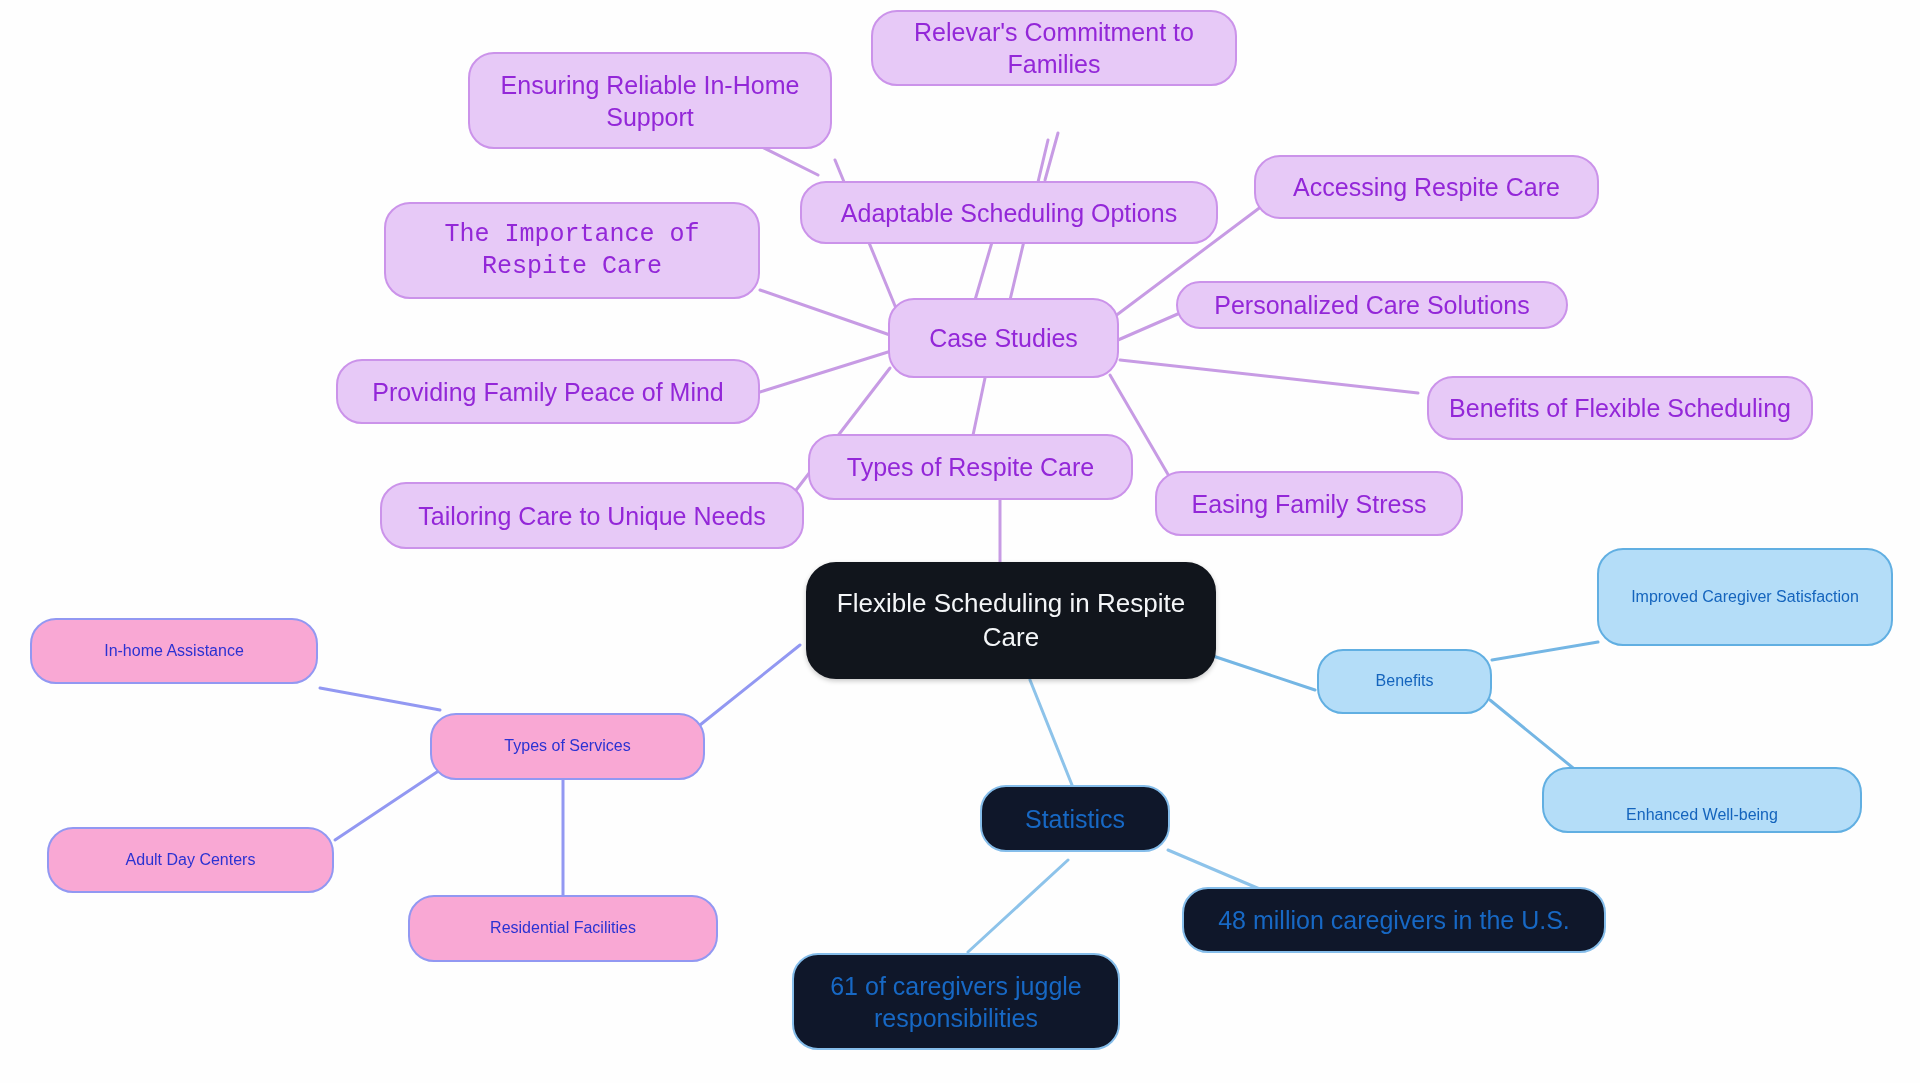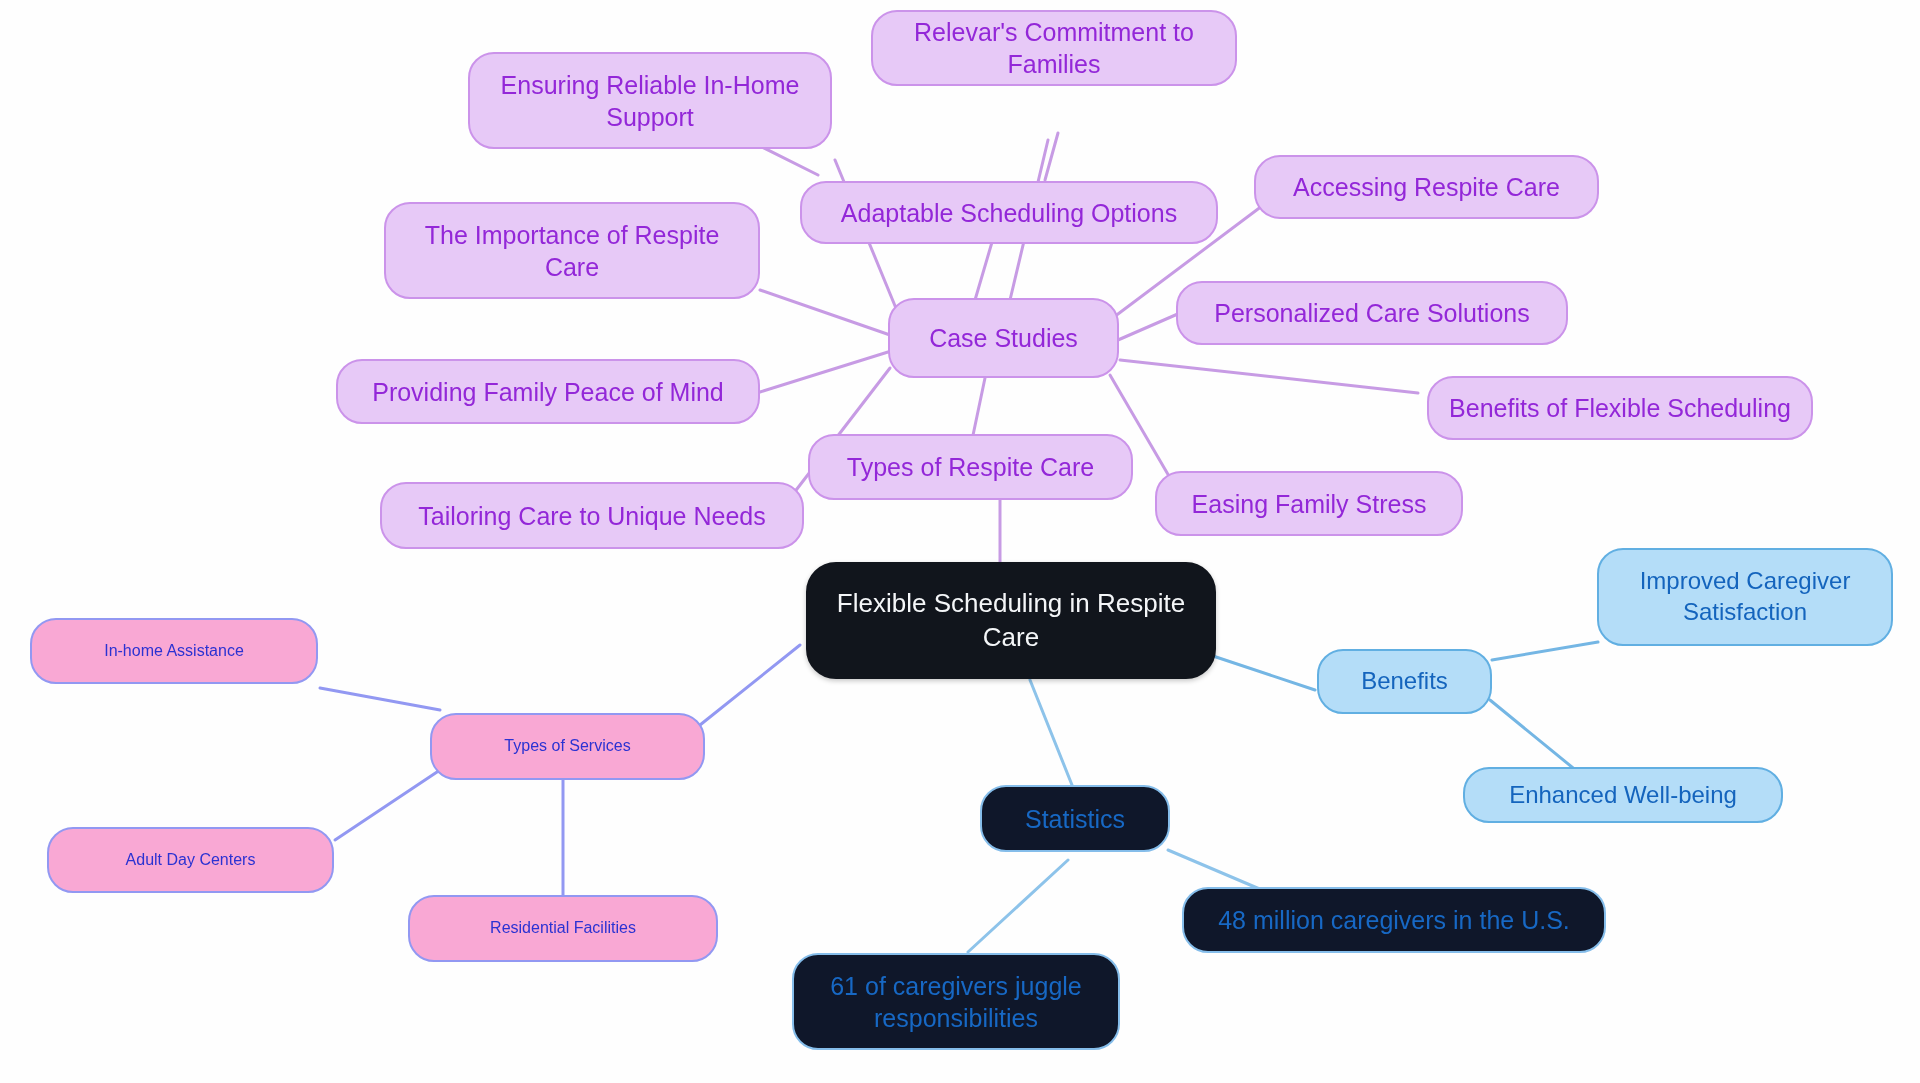--- a/index.html
+++ b/index.html
@@ -59,21 +59,21 @@
     background: #f9a8d4;
     border-color: #9298f2;
     color: #2b32d2;
     font-size: 16px;
   }
   
   .n-blue {
     background: #b4ddf8;
     border-color: #61afe2;
     color: #1464bd;
-    font-size: 24px;
+    font-size: 16px;
   }
   
   .n-blue2 {
     background: #0f172a;
     border-color: #85bdea;
     color: #1768c4;
     font-size: 25px;
     text-align: center;
   }
 </style>
@@ -125,29 +125,29 @@
   </div>
 
   <div class="node n-purple" style="left:800px; top:181px; width:418px; height:63px;">
     <span>Adaptable Scheduling Options</span>
   </div>
 
   <div class="node n-purple" style="left:1254px; top:155px; width:345px; height:64px;">
     <span>Accessing Respite Care</span>
   </div>
 
-  <div class="node n-purple" style="left:384px; top:202px; width:376px; height:97px;">
+  <div class="node n-purple" style="left:384px; top:202px; width:376px; height:97px;font-family:Liberation Mono, monospace;">
     <span>The Importance of Respite Care</span>
   </div>
 
   <div class="node n-purple" style="left:888px; top:298px; width:231px; height:80px;">
     <span>Case Studies</span>
   </div>
 
-  <div class="node n-purple" style="left:1176px; top:281px; width:392px; height:64px;">
+  <div class="node n-purple" style="left:1176px; top:281px; width:392px; height:48px;">
     <span>Personalized Care Solutions</span>
   </div>
 
   <div class="node n-purple" style="left:336px; top:359px; width:424px; height:65px;">
     <span>Providing Family Peace of Mind</span>
   </div>
 
   <div class="node n-purple" style="left:1427px; top:376px; width:386px; height:64px;">
     <span>Benefits of Flexible Scheduling</span>
   </div>
@@ -185,21 +185,21 @@
   </div>
 
   <div class="node n-blue" style="left:1597px; top:548px; width:296px; height:98px;">
     <span>Improved Caregiver Satisfaction</span>
   </div>
 
   <div class="node n-blue" style="left:1317px; top:649px; width:175px; height:65px;">
     <span>Benefits</span>
   </div>
 
-  <div class="node n-blue" style="left:1463px; top:767px; width:320px; height:56px;">
+  <div class="node n-blue" style="left:1542px; top:767px; width:320px; height:66px;align-items:flex-end;">
     <span>Enhanced Well-being</span>
   </div>
 
   <div class="node n-blue2" style="left:980px; top:785px; width:190px; height:67px;">
     <span>Statistics</span>
   </div>
 
   <div class="node n-blue2" style="left:1182px; top:887px; width:424px; height:66px;">
     <span>48 million caregivers in the U.S.</span>
   </div>

